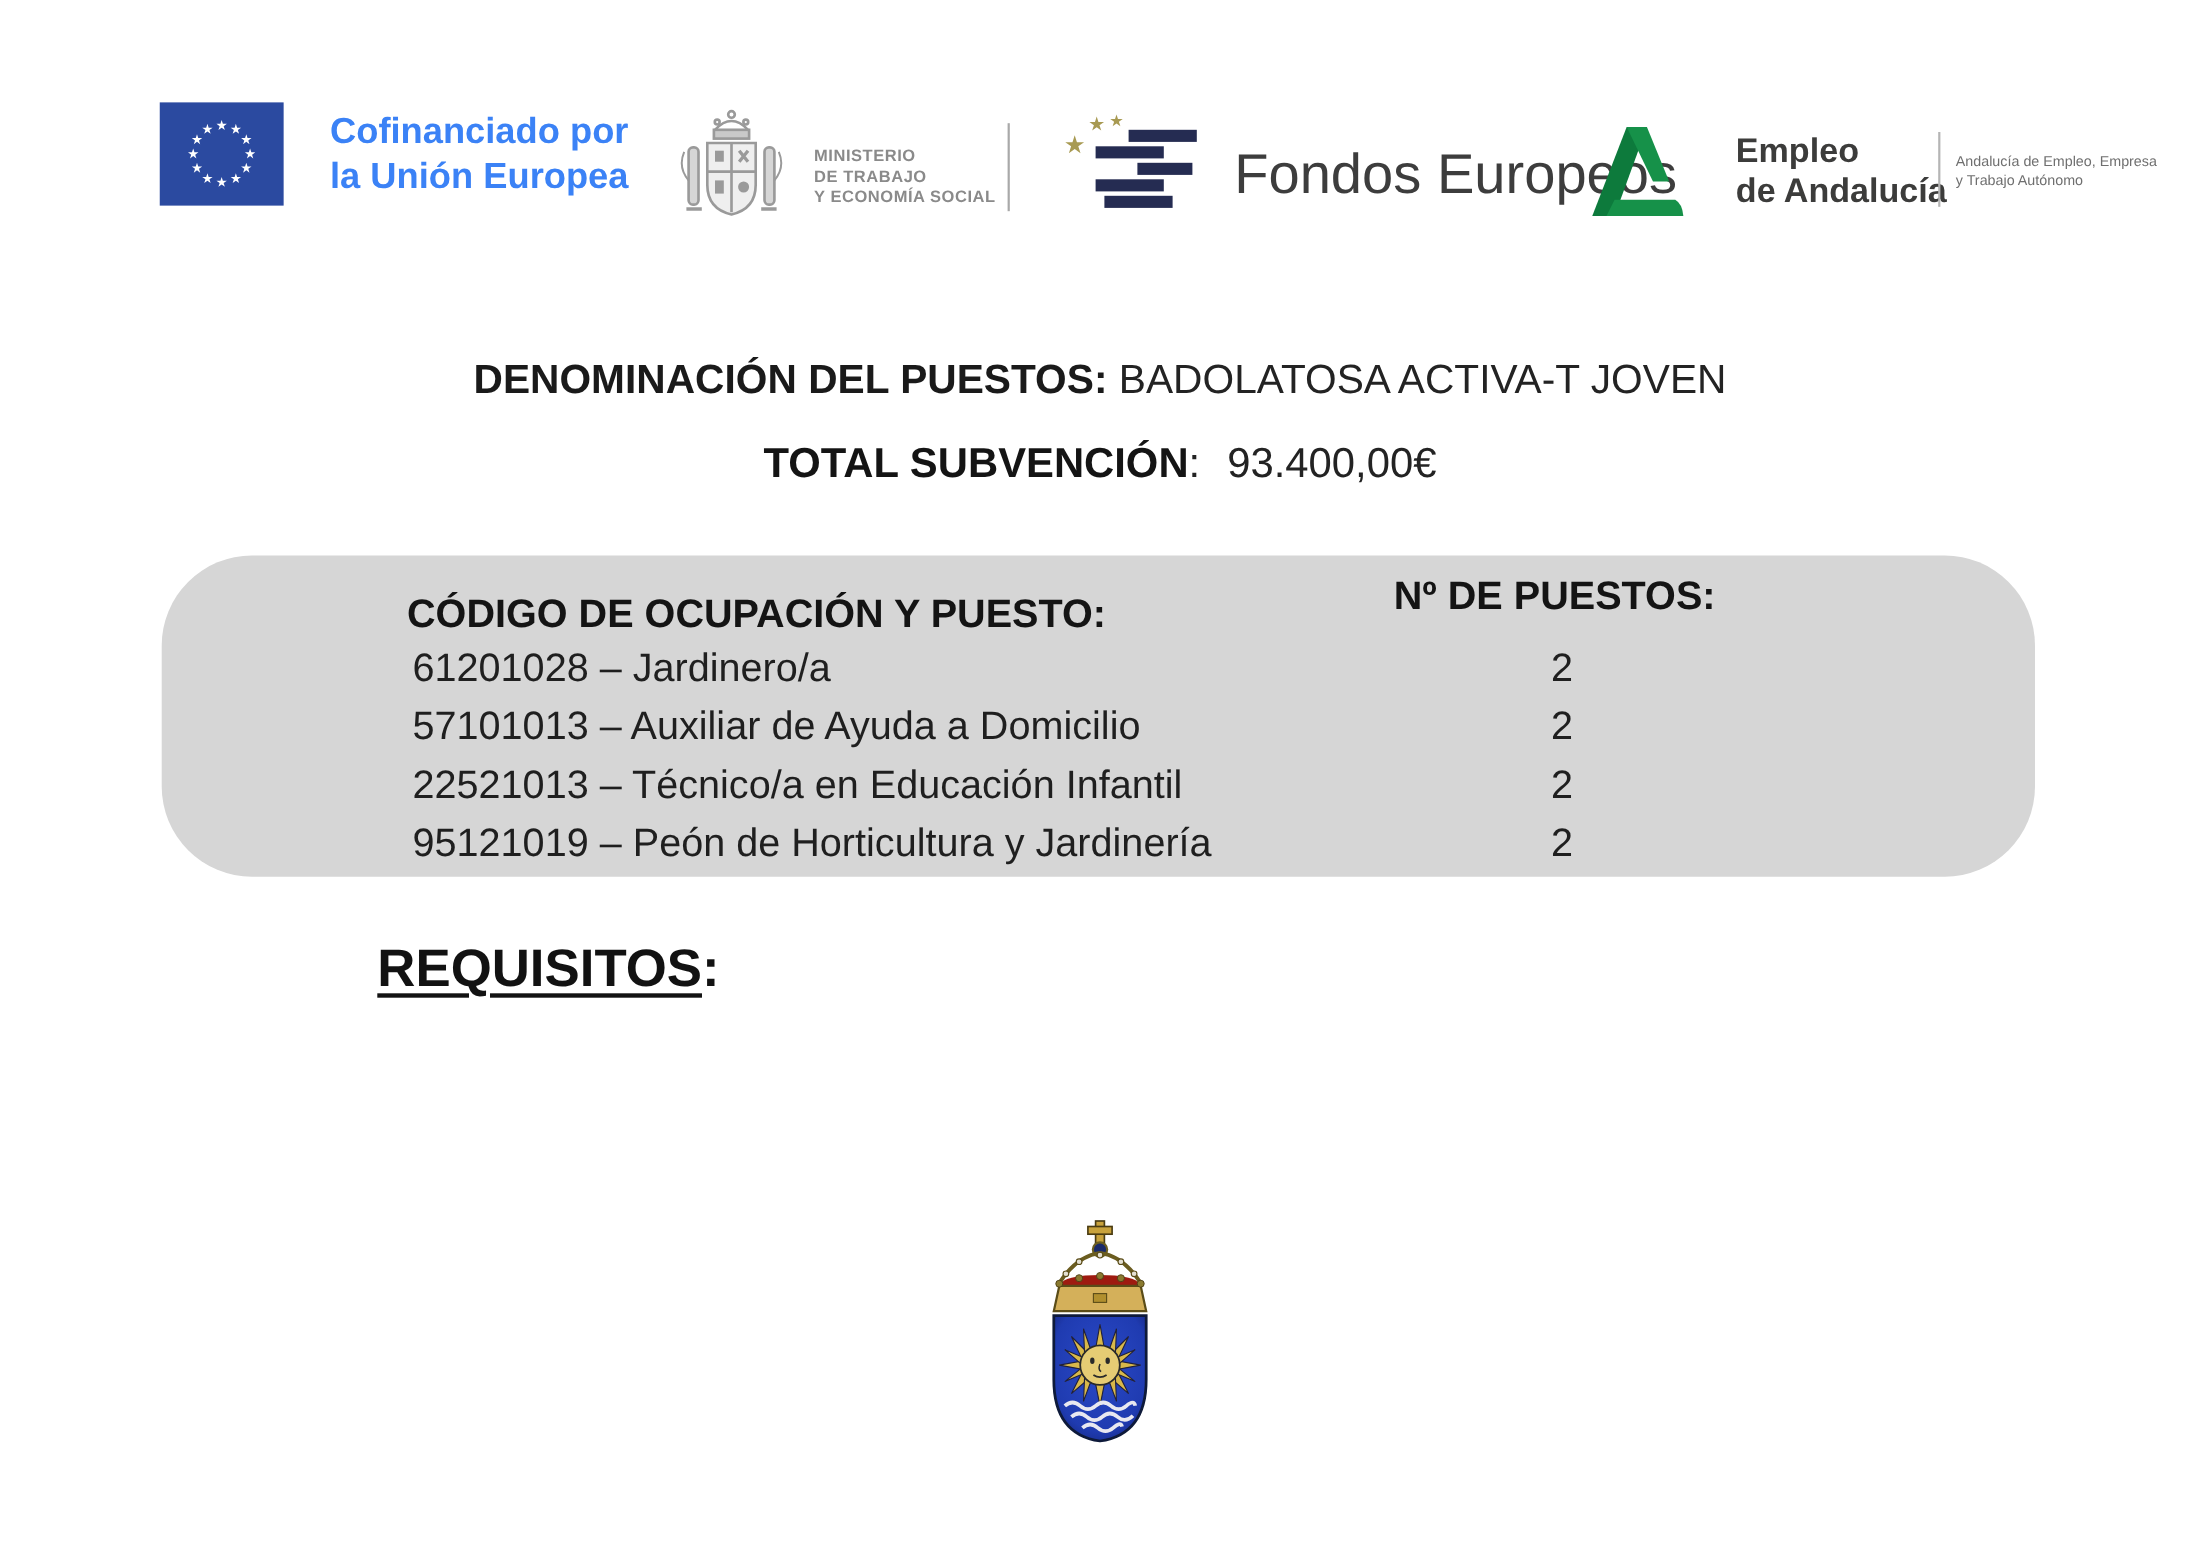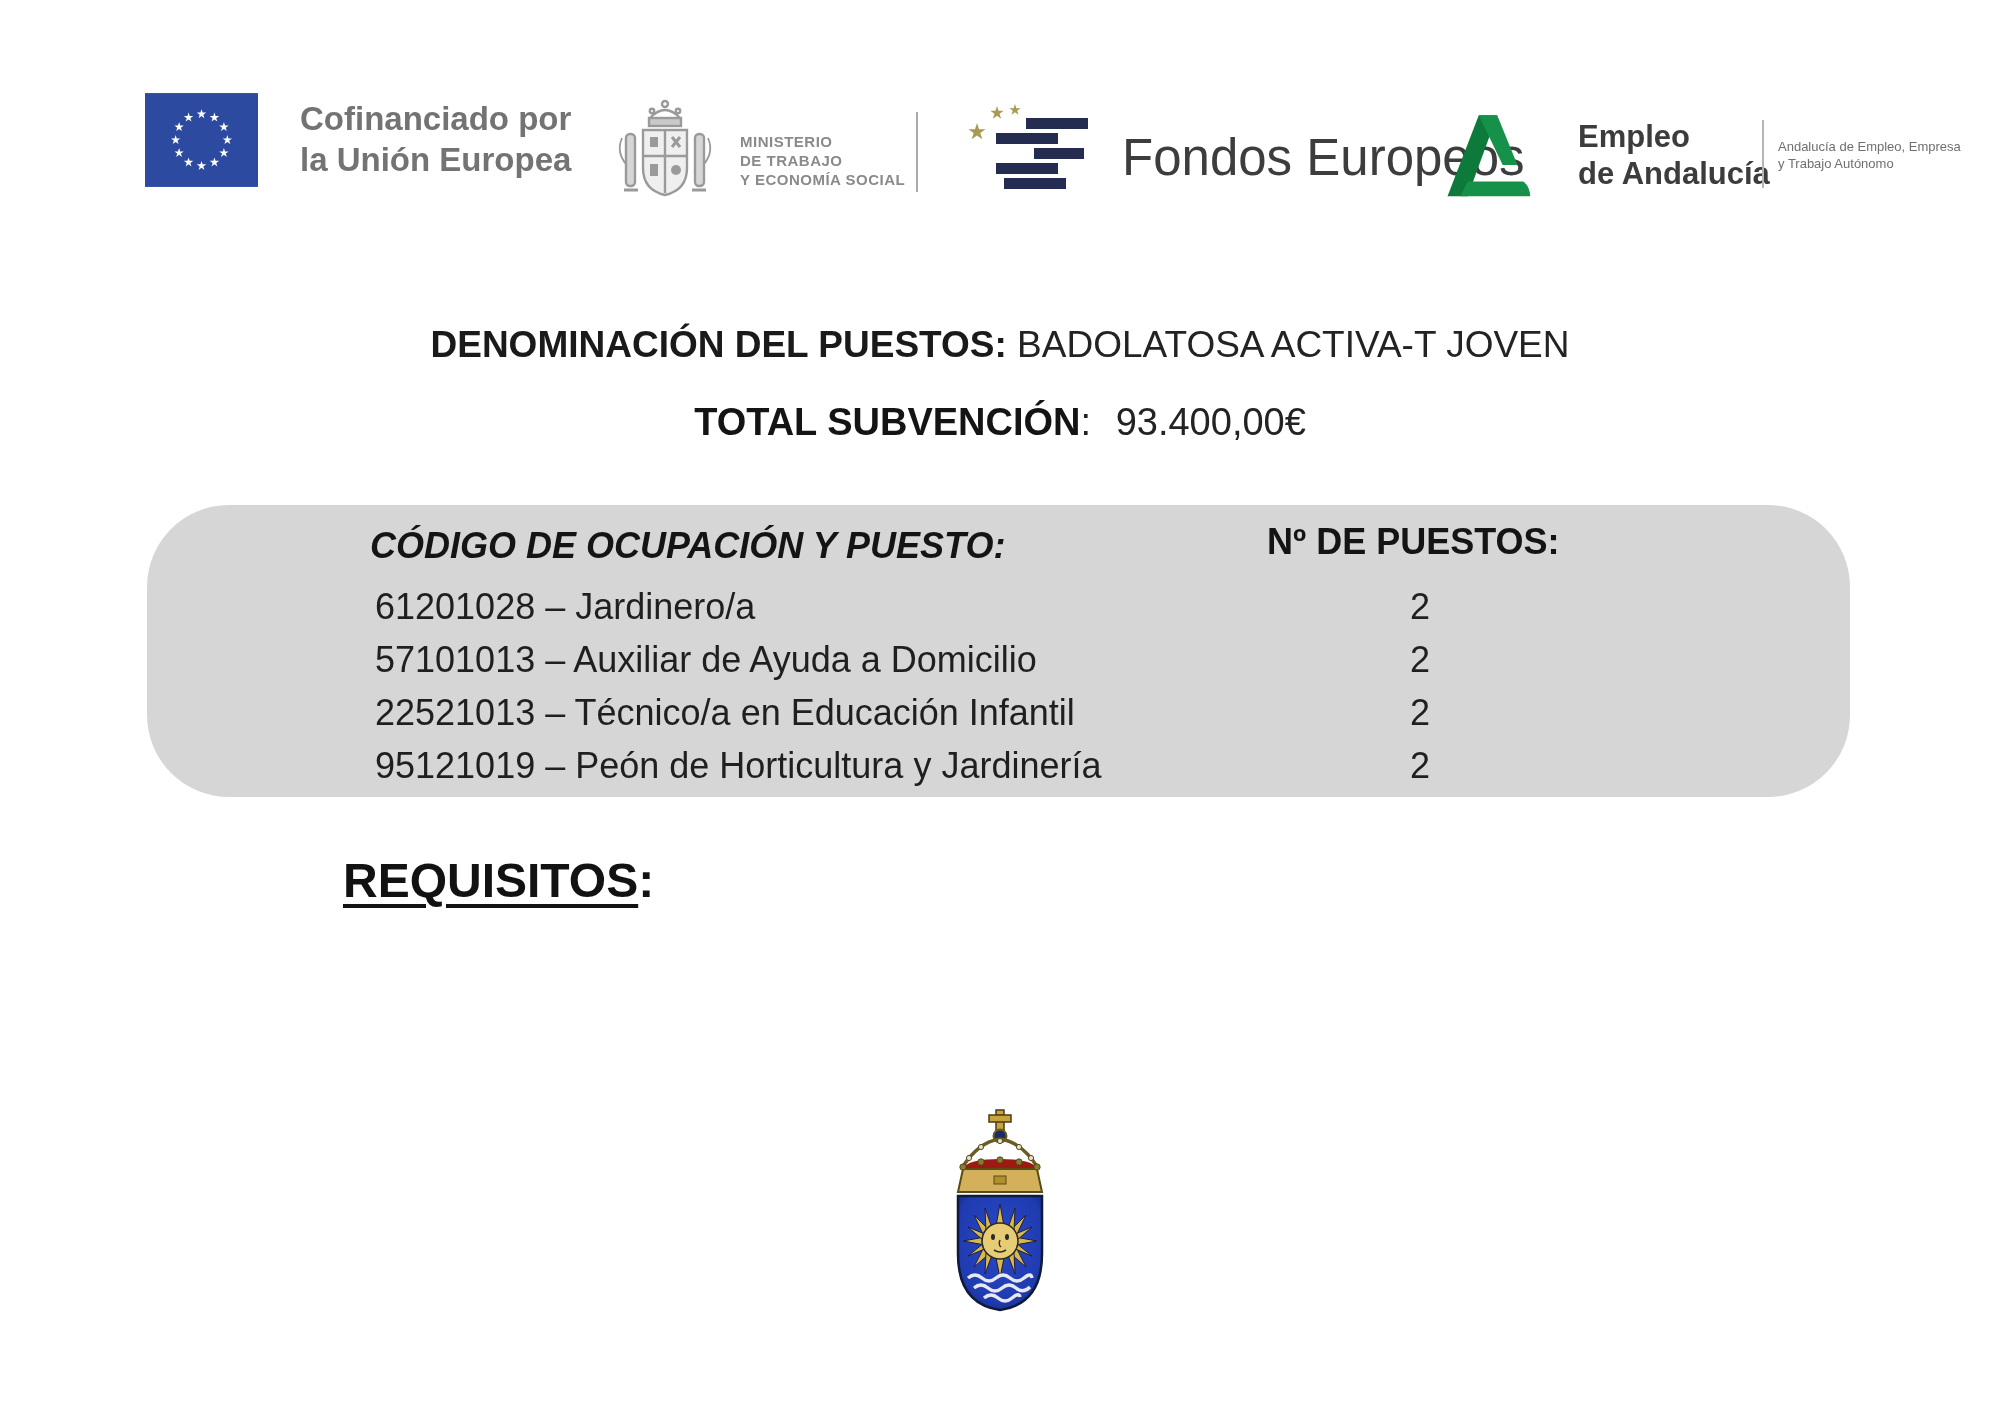--- a/index.html
+++ b/index.html
@@ -3,40 +3,40 @@
 <meta charset="utf-8">
 <style>
   html,body{margin:0;padding:0;background:#ffffff;}
   .page{
     position:relative;width:2000px;height:1414px;background:#ffffff;overflow:hidden;
     font-family:"Liberation Sans","DejaVu Sans",sans-serif;color:#1c1c1c;
   }
   
   .logo-strip{position:absolute;left:0;top:0;width:2000px;height:230px;}
   .eu-flag{position:absolute;left:145px;top:92px;}
-  .eu-text{position:absolute;left:300px;top:98px;font-size:33px;font-weight:700;color:#737373;line-height:41px;white-space:nowrap;}
+  .eu-text{position:absolute;left:300px;top:98px;font-size:33px;font-weight:700;color:#3b82f6;line-height:41px;white-space:nowrap;}
   .min-crest{position:absolute;left:612px;top:98px;}
   .min-text{position:absolute;left:740px;top:132px;font-size:15px;font-weight:700;color:#8a8a8a;line-height:19px;letter-spacing:.5px;white-space:nowrap;}
   .vdiv1{position:absolute;left:916px;top:112px;width:2px;height:80px;background:#a9a9a9;}
   .fondos-icon{position:absolute;left:960px;top:98px;}
   .fondos-text{position:absolute;left:1122px;top:128px;font-size:51px;font-weight:400;color:#3d3d3d;white-space:nowrap;}
   .junta-a{position:absolute;left:1442px;top:108px;}
   .junta-text{position:absolute;left:1578px;top:118px;font-size:31px;font-weight:700;color:#3c3c3b;line-height:37px;white-space:nowrap;}
   .vdiv2{position:absolute;left:1762px;top:120px;width:2px;height:68px;background:#b5b5b5;}
   .cons-text{position:absolute;left:1778px;top:138px;font-size:13px;color:#6f6f6f;line-height:17px;white-space:nowrap;}
   
   .title-line{position:absolute;left:0;top:322px;width:2000px;text-align:center;font-size:37px;line-height:46px;color:#232323;white-space:nowrap;}
   .title-line .b{font-weight:700;color:#1a1a1a;}
   .subv-line{position:absolute;left:0;top:398px;width:2000px;text-align:center;font-size:38px;line-height:48px;color:#232323;white-space:nowrap;}
   .subv-line .b{font-weight:700;color:#141414;}
   .subv-line .amount{margin-left:14px;}
   
   .gray-blob{position:absolute;left:147px;top:505px;width:1703px;height:292px;background:#d6d6d6;border-radius:82px;}
   .tbl-head{position:absolute;left:147px;top:521px;width:1703px;font-size:36px;font-weight:700;color:#141414;white-space:nowrap;}
-  .tbl-head .c1{position:absolute;left:223px;top:4px;font-style:italic;}
+  .tbl-head .c1{position:absolute;left:223px;top:16px;}
   .tbl-head .c2{position:absolute;left:1120px;top:0;}
   .tbl-rows{position:absolute;left:147px;top:586px;width:1703px;}
   .trow{position:relative;height:53px;font-size:36px;color:#1f1f1f;white-space:nowrap;}
   .trow .pos{position:absolute;left:228px;top:0;}
   .trow .cnt{position:absolute;left:1238px;top:0;width:70px;text-align:center;}
   
   .req-heading{position:absolute;left:343px;top:853px;font-size:48px;font-weight:700;color:#121212;white-space:nowrap;}
   .req-heading .u{text-decoration:underline;text-decoration-thickness:4px;text-underline-offset:7px;}
   .req-list{position:absolute;left:300px;top:916px;margin:0;padding:0;list-style:none;}
   .req-list li{position:relative;padding-left:60px;margin-bottom:26px;font-size:40px;line-height:48px;color:#1f1f1f;white-space:nowrap;}

